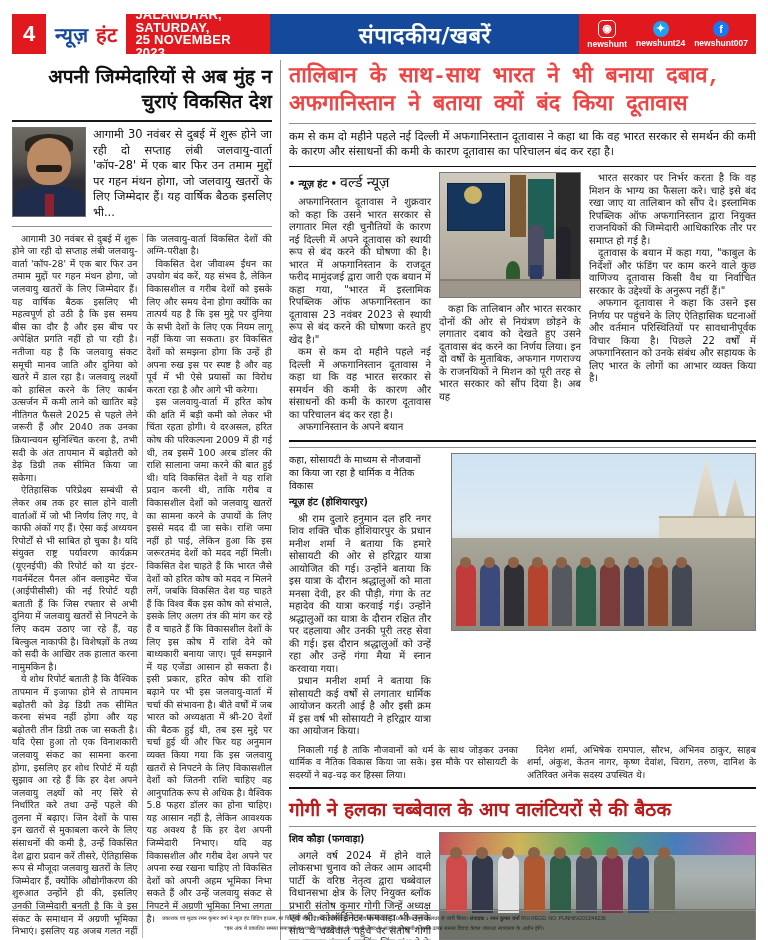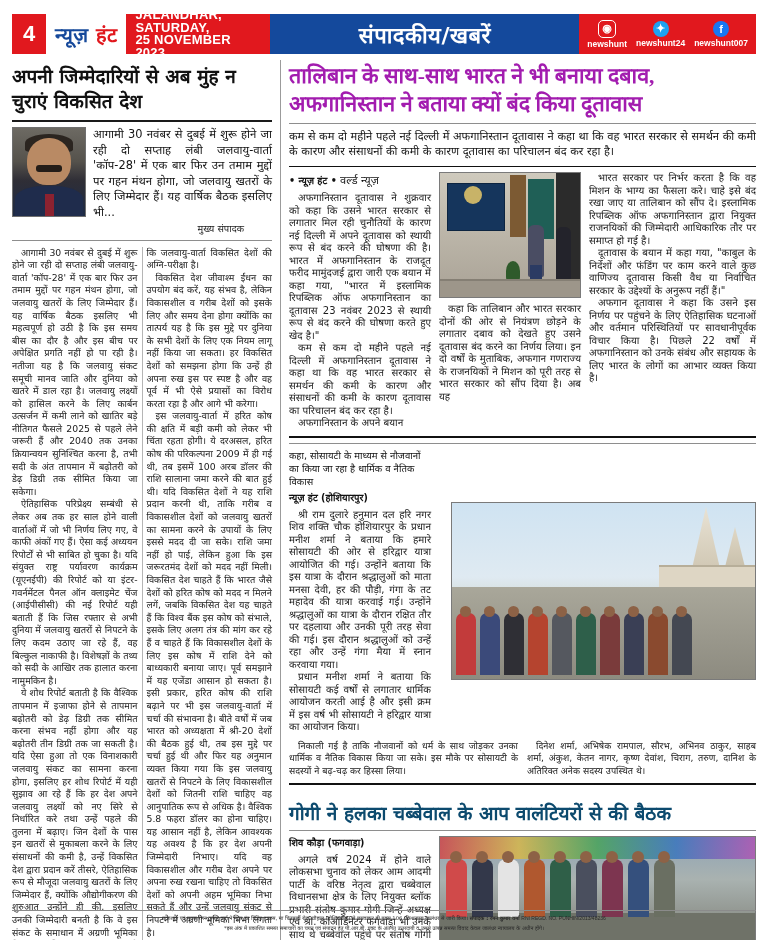--- a/index.html
+++ b/index.html
@@ -58,21 +58,21 @@
 
   
   .body-grid{display:flex;gap:0;margin-top:6px;}
   .col-left{width:268px;flex:0 0 268px;padding-right:8px;box-sizing:border-box;}
   .vrule{width:1px;background:#9b9b9b;margin:0 0;flex:0 0 1px;}
   .col-right{flex:1;padding-left:8px;box-sizing:border-box;}
 
   
   .ed-head{
     font-family:"DejaVu Sans","Liberation Sans",sans-serif;
-    font-size:19px;font-weight:bold;line-height:25px;text-align:left;
+    font-size:19px;font-weight:bold;line-height:25px;text-align:right;
     color:#111;margin:4px 0 6px 0;
   }
   .hr-thin{height:1px;background:#8e8e8e;margin:5px 0;}
   .hr-med{height:2px;background:#1a1a1a;margin:5px 0;}
   .ed-lead{display:flex;gap:7px;align-items:flex-start;}
   .ed-photo{
     width:72px;height:88px;flex:0 0 72px;border:1px solid #6f6f6f;
     background:linear-gradient(#6d6a63 0%,#55524c 38%,#2f2e36 60%,#1d2a44 100%);
     position:relative;overflow:hidden;
   }
@@ -102,39 +102,39 @@
   }
   .ed-cols{columns:2;column-gap:9px;column-rule:1px solid #b5b5b5;margin-top:6px;}
   .ed-cols p{
     margin:0 0 0 0;font-size:9.3px;line-height:12.6px;text-align:justify;
     color:#1b1b1b;font-family:"DejaVu Sans","Liberation Sans",sans-serif;
     text-indent:9px;
   }
 
   
   .st1-head{
-    font-family:Liberation Serif, serif;
-    font-size:21.5px;font-weight:bold;line-height:28px;color:#a21caf;
+    font-family:Liberation Mono, monospace;
+    font-size:21.5px;font-weight:bold;line-height:28px;color:#ef4444;
     margin:2px 0 5px 0;
   }
   .st1-sub{
     font-size:11.2px;line-height:15.4px;color:#141414;text-align:justify;
     font-family:"DejaVu Sans","Liberation Sans",sans-serif;
   }
   .rule-blk{height:1.6px;background:#111;margin:6px 0 5px 0;}
   .st1-body{display:flex;gap:8px;}
   .st1-c1{width:142px;flex:0 0 142px;}
   .st1-c2{width:142px;flex:0 0 142px;}
   .st1-c3{flex:1;}
   .dline{
     font-size:9.6px;font-weight:bold;color:#111;margin-bottom:5px;
     font-family:"DejaVu Sans","Liberation Sans",sans-serif;
   }
   .dline .dot{color:#111;}
-  .dline .sub{font-weight:normal;font-size:11px;}
+  .dline .sub{font-weight:normal;font-size:14px;}
   .ptxt{
     font-size:10px;line-height:12.5px;text-align:justify;color:#1b1b1b;
     font-family:"DejaVu Sans","Liberation Sans",sans-serif;margin:0;text-indent:9px;
   }
   .embassy-photo{
     width:100%;height:126px;border:1px solid #7a7a7a;box-sizing:border-box;
     background:linear-gradient(#cfcabd 0%,#bdb7aa 45%,#a9a296 100%);
     position:relative;overflow:hidden;margin-bottom:5px;
   }
   .embassy-photo .plaque{position:absolute;left:7px;top:10px;width:56px;height:46px;
@@ -157,21 +157,21 @@
     background:#9d968a;border-top:2px solid #857f74;}
   .embassy-photo .plant{position:absolute;left:66px;bottom:16px;width:14px;height:20px;
     background:#2f5a2b;border-radius:50% 50% 20% 20%;}
 
   
   .st2-head{
     font-family:"DejaVu Sans","Liberation Sans",sans-serif;
     font-size:14.6px;font-weight:bold;color:#0d0d0d;margin:3px 0 4px 0;
     line-height:19px;
   }
-  .st2-body{display:flex;gap:20px;align-items:center;}
+  .st2-body{display:flex;gap:20px;}
   .st2-left{width:142px;flex:0 0 142px;}
   .st2-right{flex:1;}
   .kicker{
     font-size:9.6px;line-height:13px;color:#111;font-weight:normal;
     font-family:"DejaVu Sans","Liberation Sans",sans-serif;margin-bottom:3px;
   }
   .temple-photo{
     width:100%;height:178px;border:1px solid #7a7a7a;box-sizing:border-box;
     position:relative;overflow:hidden;
     background:linear-gradient(#cfe3f2 0%,#dfeaf2 42%,#cfd6cf 60%,#b9bcae 100%);
@@ -187,21 +187,21 @@
   .temple-photo .crowd{position:absolute;left:0;bottom:4px;width:100%;height:78px;}
   .temple-photo .pp{position:absolute;bottom:0;width:20px;height:62px;border-radius:7px 7px 0 0;}
   .temple-photo .hd{position:absolute;width:11px;height:11px;border-radius:50%;background:#8d6246;}
   .st2-cols{columns:2;column-gap:9px;margin-top:6px;}
   .st2-cols p{margin:0;font-size:9.2px;line-height:12.5px;text-align:justify;
     color:#1b1b1b;font-family:"DejaVu Sans","Liberation Sans",sans-serif;text-indent:9px;}
 
   
   .st3-head{
     font-family:"DejaVu Sans","Liberation Sans",sans-serif;
-    font-size:19px;font-weight:bold;color:#0c4a6e;margin:16px 0 5px 0;line-height:24px;
+    font-size:19px;font-weight:bold;color:#b91c1c;margin:8px 0 5px 0;line-height:24px;
   }
   .st3-body{display:flex;gap:8px;}
   .st3-left{width:142px;flex:0 0 142px;}
   .st3-right{flex:1;}
   .meet-photo{
     width:100%;height:108px;border:1px solid #7a7a7a;box-sizing:border-box;
     position:relative;overflow:hidden;
     background:linear-gradient(#8fa4b6 0%,#a9b2b0 40%,#7e7f76 100%);
   }
   .meet-photo .band{position:absolute;left:0;top:0;width:100%;height:22px;
@@ -264,21 +264,20 @@
       <div class="ed-lead">
         <div class="ed-photo">
           <div class="hair"></div>
             <div class="face"></div>
             <div class="mous"></div>
           <div class="shirt"></div>
             <div class="tie"></div>
         </div>
         <div class="ed-intro">आगामी 30 नवंबर से दुबई में शुरू होने जा रही दो सप्ताह लंबी जलवायु-वार्ता 'कॉप-28' में एक बार फिर उन तमाम मुद्दों पर गहन मंथन होगा, जो जलवायु खतरों के लिए जिम्मेदार हैं। यह वार्षिक बैठक इसलिए भी...</div>
       </div>
-      <div class="author-role">मुख्य संपादक</div>
       <div class="hr-thin"></div>
       <div class="ed-cols">
         <p>आगामी 30 नवंबर से दुबई में शुरू होने जा रही दो सप्ताह लंबी जलवायु-वार्ता 'कॉप-28' में एक बार फिर उन तमाम मुद्दों पर गहन मंथन होगा, जो जलवायु खतरों के लिए जिम्मेदार हैं। यह वार्षिक बैठक इसलिए भी महत्वपूर्ण हो उठी है कि इस समय बीस का दौर है और इस बीच पर अपेक्षित प्रगति नहीं हो पा रही है। नतीजा यह है कि जलवायु संकट समूची मानव जाति और दुनिया को खतरे में डाल रहा है। जलवायु लक्ष्यों को हासिल करने के लिए कार्बन उत्सर्जन में कमी लाने को खातिर बड़े नीतिगत फैसले 2025 से पहले लेने जरूरी हैं और 2040 तक उनका क्रियान्वयन सुनिश्चित करना है, तभी सदी के अंत तापमान में बढ़ोतरी को डेढ़ डिग्री तक सीमित किया जा सकेगा।</p>
         <p>ऐतिहासिक परिप्रेक्ष्य सम्बंधी से लेकर अब तक हर साल होने वाली वार्ताओं में जो भी निर्णय लिए गए, वे काफी अंकों गए हैं। ऐसा कई अध्ययन रिपोर्टों से भी साबित हो चुका है। यदि संयुक्त राष्ट्र पर्यावरण कार्यक्रम (यूएनईपी) की रिपोर्ट को या इंटर-गवर्नमेंटल पैनल ऑन क्लाइमेट चेंज (आईपीसीसी) की नई रिपोर्ट यही बताती हैं कि जिस रफ्तार से अभी दुनिया में जलवायु खतरों से निपटने के लिए कदम उठाए जा रहे हैं, वह बिल्कुल नाकाफी है। विशेषज्ञों के तथ्य को सदी के आखिर तक हालात करना नामुमकिन है।</p>
         <p>ये शोध रिपोर्ट बताती है कि वैश्विक तापमान में इजाफा होने से तापमान बढ़ोतरी को डेढ़ डिग्री तक सीमित करना संभव नहीं होगा और यह बढ़ोतरी तीन डिग्री तक जा सकती है। यदि ऐसा हुआ तो एक विनाशकारी जलवायु संकट का सामना करना होगा, इसलिए हर शोध रिपोर्ट में यही सुझाव आ रहे हैं कि हर देश अपने जलवायु लक्ष्यों को नए सिरे से निर्धारित करे तथा उन्हें पहले की तुलना में बढ़ाए। जिन देशों के पास इन खतरों से मुकाबला करने के लिए संसाधनों की कमी है, उन्हें विकसित देश द्वारा प्रदान करें तीसरे, ऐतिहासिक रूप से मौजूदा जलवायु खतरों के लिए जिम्मेदार हैं, क्योंकि औद्योगीकरण की शुरुआत उन्होंने ही की, इसलिए उनकी जिम्मेदारी बनती है कि वे इस संकट के समाधान में अग्रणी भूमिका निभाएं। इसलिए यह अजब गलत नहीं कि जलवायु-वार्ता विकसित देशों की अग्नि-परीक्षा है।</p>
         <p>विकसित देश जीवाश्म ईंधन का उपयोग बंद करें, यह संभव है, लेकिन विकासशील व गरीब देशों को इसके लिए और समय देना होगा क्योंकि का तात्पर्य यह है कि इस मुद्दे पर दुनिया के सभी देशों के लिए एक नियम लागू नहीं किया जा सकता। हर विकसित देशों को समझना होगा कि उन्हें ही अपना रुख इस पर स्पष्ट है और वह पूर्व में भी ऐसे प्रयासों का विरोध करता रहा है और आगे भी करेगा।</p>
         <p>इस जलवायु-वार्ता में हरित कोष की क्षति में बड़ी कमी को लेकर भी चिंता रहता होगी। ये दरअसल, हरित कोष की परिकल्पना 2009 में ही गई थी, तब इसमें 100 अरब डॉलर की राशि सालाना जमा करने की बात हुई थी। यदि विकसित देशों ने यह राशि प्रदान करनी थी, ताकि गरीब व विकासशील देशों को जलवायु खतरों का सामना करने के उपायों के लिए इससे मदद दी जा सके। राशि जमा नहीं हो पाई, लेकिन हुआ कि इस जरूरतमंद देशों को मदद नहीं मिली। विकसित देश चाहते हैं कि भारत जैसे देशों को हरित कोष को मदद न मिलने लगें, जबकि विकसित देश यह चाहते हैं कि विश्व बैंक इस कोष को संभाले, इसके लिए अलग तंत्र की मांग कर रहे हैं व चाहते हैं कि विकासशील देशों के लिए इस कोष में राशि देने को बाध्यकारी बनाया जाए। पूर्व समझाने में यह एजेंडा आसान हो सकता है। इसी प्रकार, हरित कोष की राशि बढ़ाने पर भी इस जलवायु-वार्ता में चर्चा की संभावना है। बीते वर्षों में जब भारत को अध्यक्षता में श्री-20 देशों की बैठक हुई थी, तब इस मुद्दे पर चर्चा हुई थी और फिर यह अनुमान व्यक्त किया गया कि इस जलवायु खतरों से निपटने के लिए विकासशील देशों को जितनी राशि चाहिए वह आनुपातिक रूप से अधिक है। वैश्विक 5.8 फहरा डॉलर का होना चाहिए। यह आसान नहीं है, लेकिन आवश्यक यह अवश्य है कि हर देश अपनी जिम्मेदारी निभाए। यदि वह विकासशील और गरीब देश अपने पर अपना रुख रखना चाहिए तो विकसित देशों को अपनी अहम भूमिका निभा सकते हैं और उन्हें जलवायु संकट से निपटने में अग्रणी भूमिका निभा लगता है।</p>
       </div>
     </div>
 

